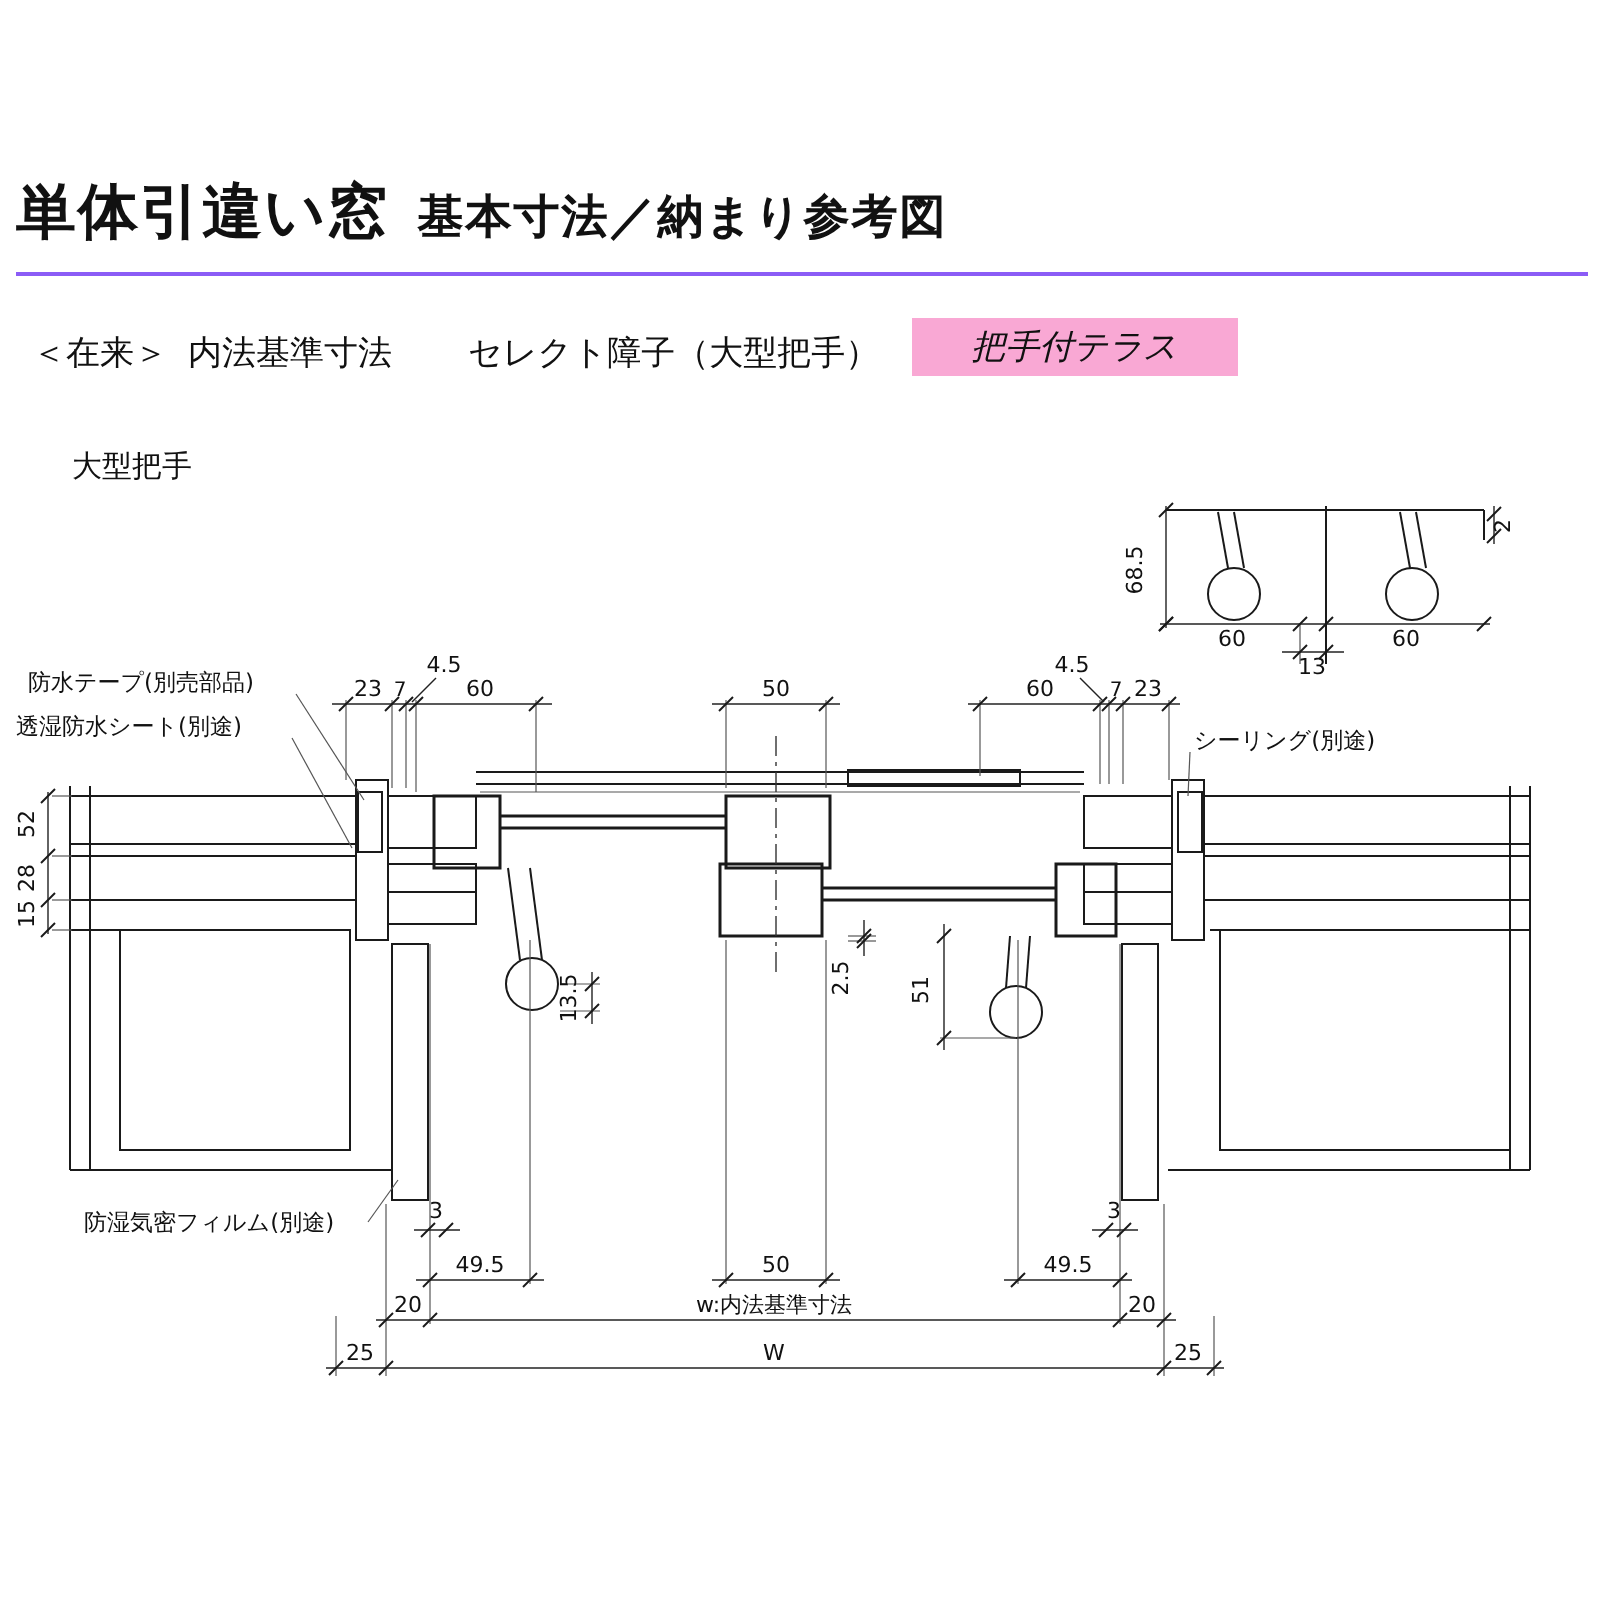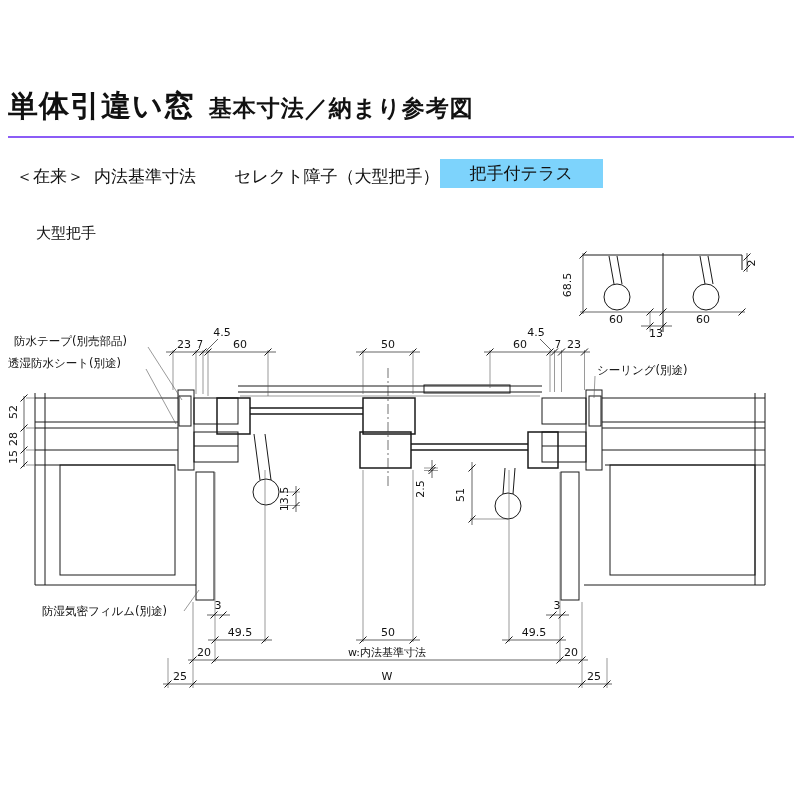--- a/index.html
+++ b/index.html
@@ -6,22 +6,22 @@
   html,body { width:800px; height:800px; background:#ffffff; overflow:hidden; position:relative;
     font-family:"DejaVu Sans","Liberation Sans",sans-serif; color:#111; }
   .title-row { position:absolute; left:8px; top:86px; width:786px;
     border-bottom:2px solid #8b5cf6; padding-bottom:9px;
     display:flex; align-items:baseline; gap:14px; }
   .title-main { font-size:30px; font-weight:bold; letter-spacing:1px; }
   .title-sub  { font-size:23px; font-weight:bold; letter-spacing:1px; }
   .spec-row { position:absolute; left:16px; top:159px; display:flex; align-items:flex-end; font-size:17px; }
   .spec-series { margin-right:10px; }
   .spec-angle  { margin-right:38px; }
-  .spec-shoji  { }
-  .spec-badge  { background:#7dd3fc; padding:3px 30px; font-size:17px; }
+  .spec-shoji  { margin-right:16px; }
+  .spec-badge  { background:#f9a8d4; padding:3px 30px; font-size:17px;font-style:italic; }
   .section-label { position:absolute; left:36px; top:224px; font-size:15px; }
   svg { position:absolute; left:0; top:0; }
   svg text { fill:#111; font-family:"DejaVu Sans","Liberation Sans",sans-serif; }
   .t11 { font-size:11px; }
   .t10 { font-size:10px; }
   .ta  { font-size:11.5px; }
   .s1 { stroke:#1a1a1a; stroke-width:1;   fill:none; }
   .s2 { stroke:#1a1a1a; stroke-width:1.5; fill:none; }
   .sd { stroke:#222;    stroke-width:0.7; fill:none; }
   .se { stroke:#555;    stroke-width:0.6; fill:none; }

